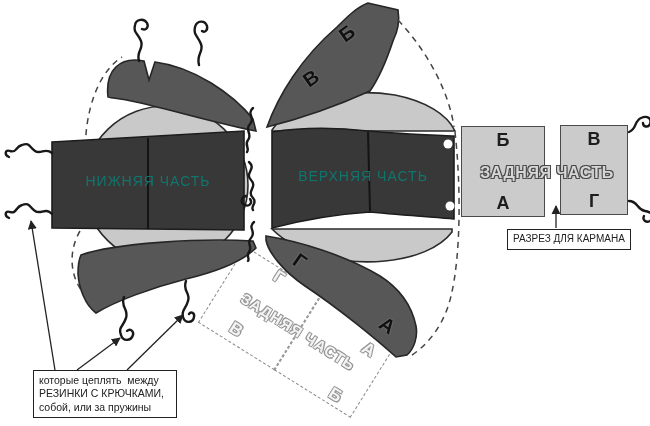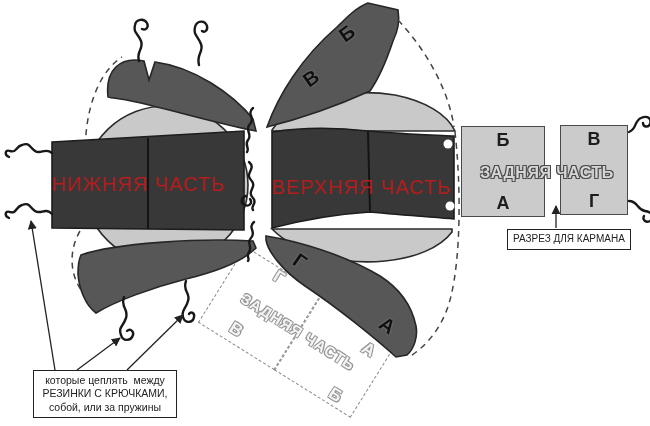--- a/index.html
+++ b/index.html
@@ -18,40 +18,40 @@
   
   .dome{fill:var(--light);stroke:#2b2b2b;stroke-width:1.6;}
   .wing{fill:var(--wing);stroke:#262626;stroke-width:1.6;}
   .panel{fill:var(--dark-panel);stroke:#1c1c1c;stroke-width:1.6;}
   .dashed{fill:none;stroke:#444;stroke-width:1.5;stroke-dasharray:6 5;}
   .elastic{fill:none;stroke:#181818;stroke-width:2.4;stroke-linecap:round;}
   .centerline{stroke:#141414;stroke-width:2;}
   .arrowline{stroke:#222;stroke-width:1.3;}
   
   .overlay{position:absolute;z-index:3;}
-  .part-label{color:#b91c1c;font-size:20px;letter-spacing:1px;text-align:left;}
+  .part-label{color:#0f766e;font-size:14px;letter-spacing:1px;text-align:center;}
   .wing-letter{position:absolute;z-index:3;font-size:20px;font-weight:bold;color:#101010;
     text-shadow:0 0 2px rgba(255,255,255,.35);}
   .sq{position:absolute;z-index:3;background:var(--square);border:1.5px solid #4a4a4a;
     display:flex;flex-direction:column;justify-content:space-between;align-items:center;
     padding:4px 0;box-sizing:border-box;}
   .sq-letter{font-size:18px;font-weight:bold;color:#1d1d1d;line-height:1;}
   .emboss{position:absolute;z-index:4;font-size:16px;font-weight:bold;letter-spacing:.5px;
     text-align:center;color:#d6d6d6;
     text-shadow:-1px -1px 0 #4a4a4a,1px -1px 0 #4a4a4a,-1px 1px 0 #4a4a4a,1px 1px 0 #4a4a4a;}
   .ghost-wrap{position:absolute;z-index:1;left:208px;top:287px;width:180px;height:90px;
     transform:rotate(32deg);transform-origin:center;}
   .ghost-sq{position:absolute;top:0;width:90px;height:90px;border:1.5px dashed #8a8a8a;box-sizing:border-box;}
   .ghost-letter{position:absolute;font-size:17px;font-weight:bold;color:#f4f4f4;line-height:1;
     text-shadow:-1px -1px 0 #979797,1px -1px 0 #979797,-1px 1px 0 #979797,1px 1px 0 #979797;}
   .ghost-label{position:absolute;left:0;top:36px;width:180px;text-align:center;font-size:15px;
     font-weight:bold;letter-spacing:1px;color:#f4f4f4;
     text-shadow:-1px -1px 0 #979797,1px -1px 0 #979797,-1px 1px 0 #979797,1px 1px 0 #979797;}
   .note{position:absolute;z-index:4;background:#fff;border:1.5px solid #222;
-    padding:3px 5px;font-size:10.5px;line-height:1.28;color:#222;text-align:center;}
+    padding:3px 5px;font-size:10.5px;line-height:1.28;color:#222;}
   .note div{white-space:pre;}
 </style>
 </head>
 <body>
 
 <div class="stage">
 
   <div class="ghost-wrap">
     <div class="ghost-sq" style="left:0;"></div>
     <div class="ghost-sq" style="left:90px;"></div>
@@ -105,21 +105,21 @@
     <path class="elastic" d="M629,132 c8,-3 5,-11 12,-14 c7,-3 11,1 9,6 c-2,4 -7,3 -7,-1"></path>
     <path class="elastic" d="M629,201 c9,0 8,9 16,10 c8,1 10,7 5,10 c-4,2 -8,-1 -6,-5"></path>
 
     <line class="arrowline" x1="55" y1="370" x2="31" y2="221" marker-end="url(#arrow)"></line>
     <line class="arrowline" x1="77" y1="370" x2="120" y2="338" marker-end="url(#arrow)"></line>
     <line class="arrowline" x1="127" y1="370" x2="183" y2="315" marker-end="url(#arrow)"></line>
     <line class="arrowline" x1="556" y1="228" x2="556" y2="206" marker-end="url(#arrow)"></line>
   </svg>
 
   <div class="overlay part-label" style="left:52px;top:173px;width:192px;">НИЖНЯЯ ЧАСТЬ</div>
-  <div class="overlay part-label" style="left:272px;top:176px;width:182px;">ВЕРХНЯЯ ЧАСТЬ</div>
+  <div class="overlay part-label" style="left:272px;top:168px;width:182px;">ВЕРХНЯЯ ЧАСТЬ</div>
 
   <span class="wing-letter" style="left:340px;top:22px;transform:rotate(-35deg);">Б</span>
   <span class="wing-letter" style="left:304px;top:67px;transform:rotate(-35deg);">В</span>
   <span class="wing-letter" style="left:294px;top:250px;transform:rotate(35deg);">Г</span>
   <span class="wing-letter" style="left:380px;top:314px;transform:rotate(35deg);">А</span>
 
   <div class="sq" style="left:461px;top:126px;width:84px;height:91px;">
     <span class="sq-letter">Б</span>
     <span class="sq-letter">А</span>
   </div>

